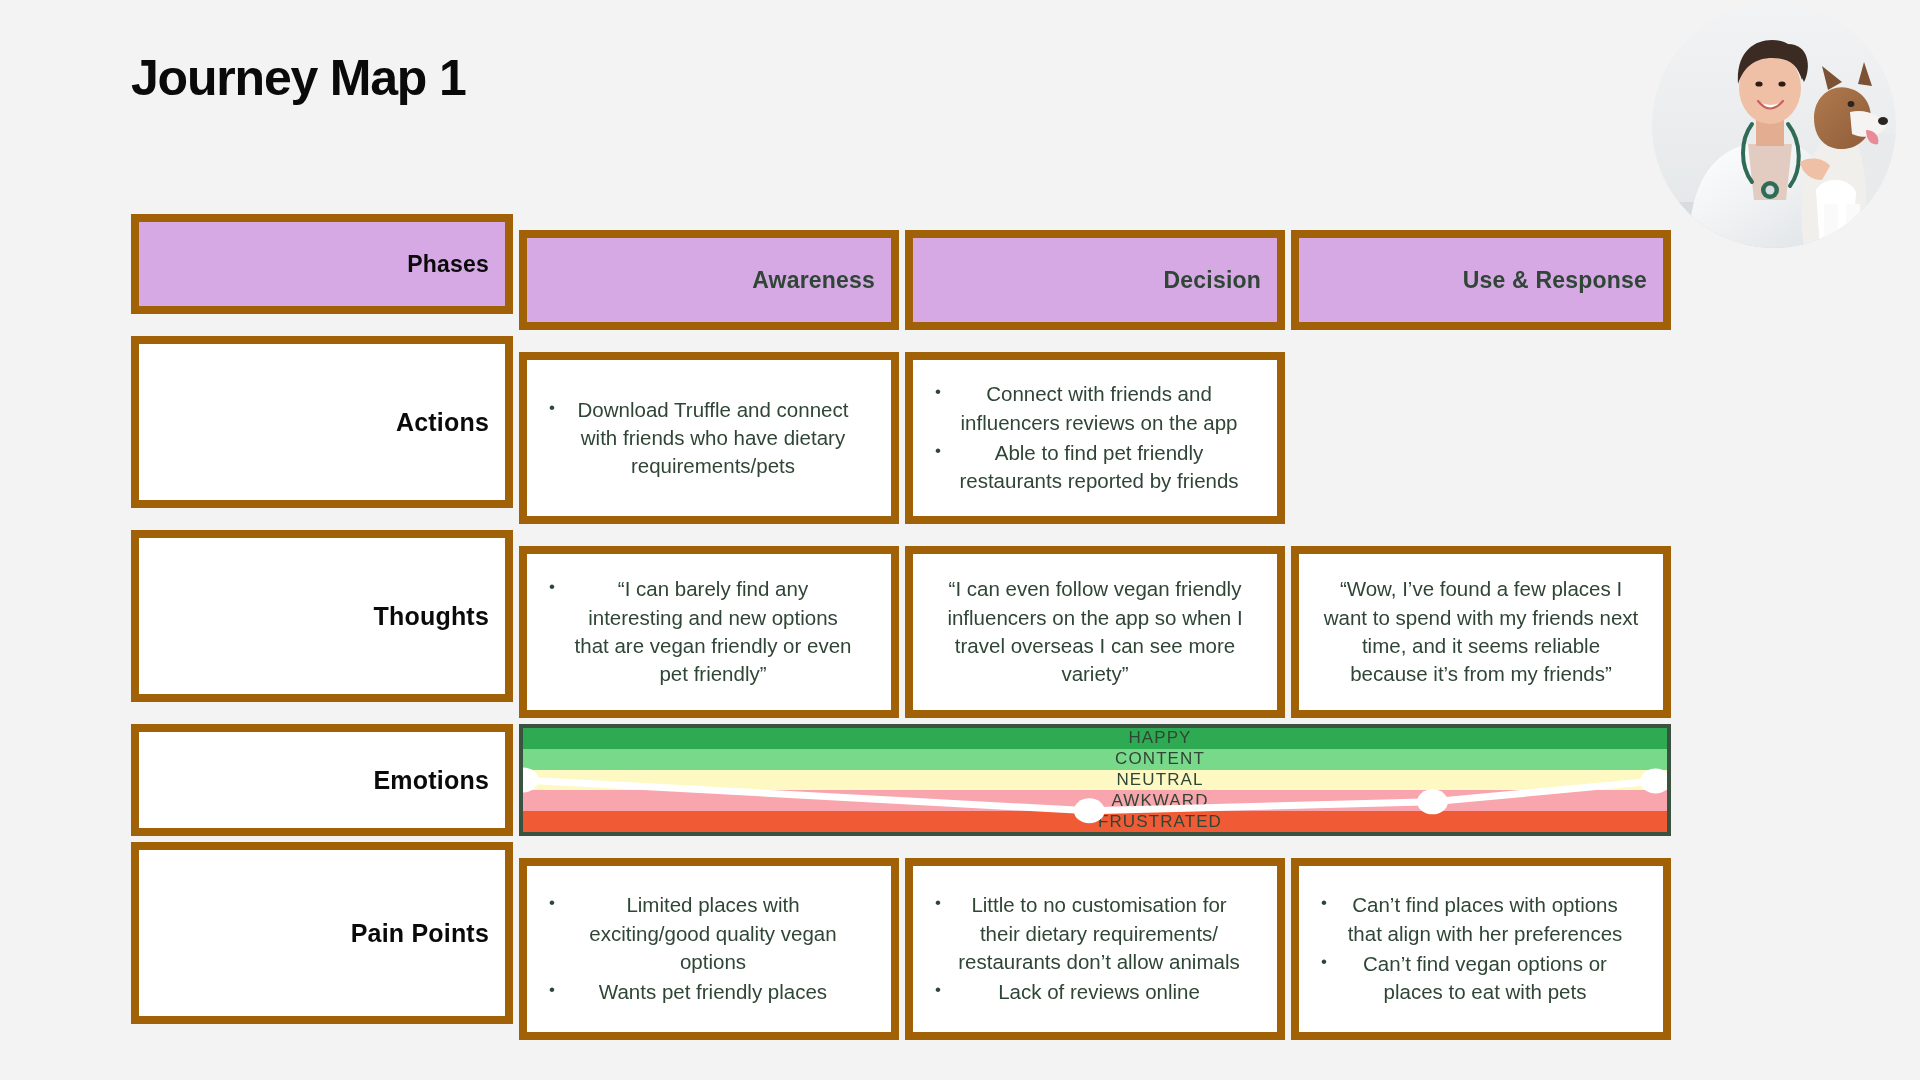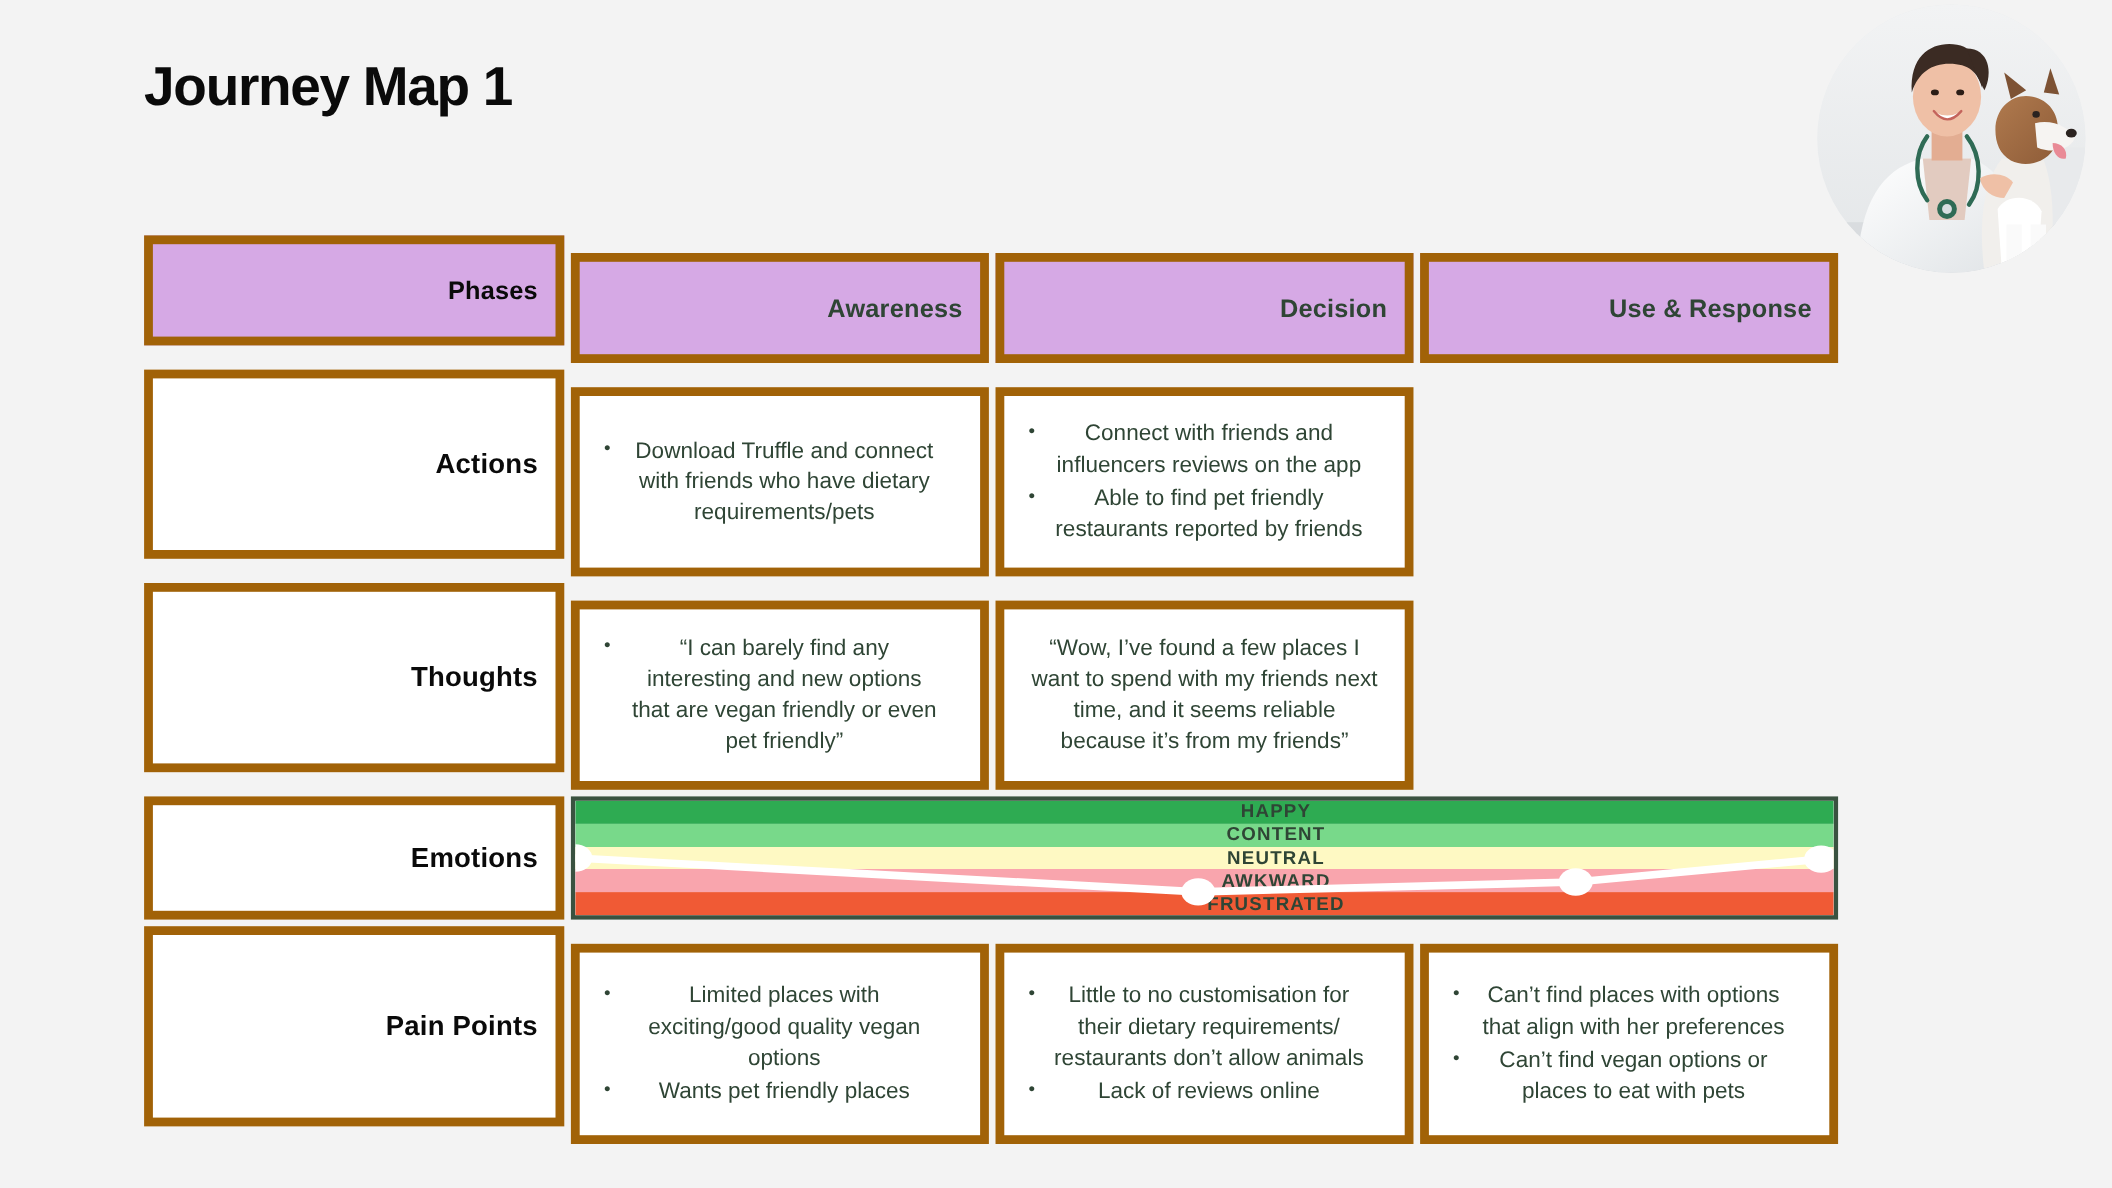--- a/index.html
+++ b/index.html
@@ -144,21 +144,21 @@
   }
   .emo-band {
     flex: 1 1 20%;
     position: relative;
     display: flex;
     align-items: center;
     justify-content: center;
   }
   .emo-band-label {
     font-size: 17px;
-    font-weight: 700;
+    font-weight: 400;
     letter-spacing: 1.1px;
     color: #2f4535;
     position: relative;
     z-index: 1;
     margin-left: 130px;
   }
   #emo-line-svg {
     position: absolute;
     inset: 0;
     width: 100%;
@@ -284,20 +284,25 @@
       <div class="cell col-label">
         <span class="row-label-text">Thoughts</span>
       </div>
       <div class="cell col-phase">
         <ul class="bullet-list">
             <li>“I can barely find any interesting and new options that are vegan friendly or even pet friendly”</li>
           </ul>
       </div>
       <div class="cell col-phase">
         <ul class="bullet-list no-bullet">
+            <li>“I can even follow vegan friendly influencers on the app so when I travel overseas I can see more variety”</li>
+          </ul>
+      </div>
+      <div class="cell col-phase">
+        <ul class="bullet-list no-bullet">
             <li>“Wow, I’ve found a few places I want to spend with my friends next time, and it seems reliable because it’s from my friends”</li>
           </ul>
       </div>
     </div>
 
     <div class="row row-emotions">
       <div class="cell col-label">
         <span class="row-label-text">Emotions</span>
       </div>
       <div class="emotions-chart-wrap">

